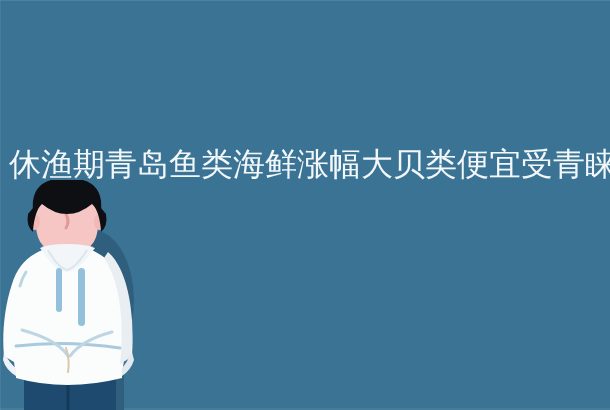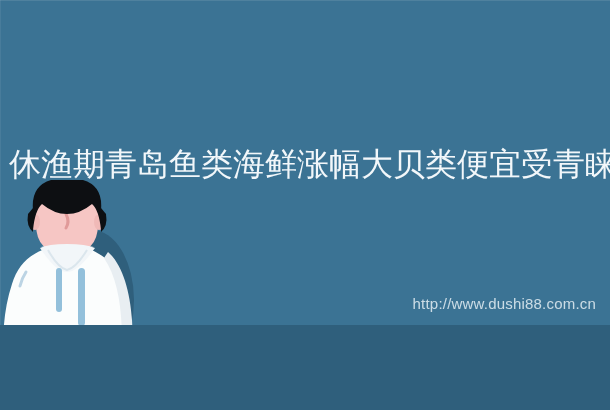--- a/index.html
+++ b/index.html
@@ -7,21 +7,21 @@
     padding: 0;
     background: #2f5f7c;
   }
   body {
     font-family: "Liberation Sans", "DejaVu Sans", sans-serif;
   }
 
   #card {
     position: relative;
     width: 610px;
-    height: 325px;
+    height: 410px;
     overflow: hidden;
     background: #3b7394;
     box-sizing: border-box;
   }
 
   
   #edge-highlight {
     position: absolute;
     left: 0; top: 0;
     width: 610px; height: 410px;
@@ -136,15 +136,14 @@
 
       <path d="M24 194 Q68 206 116 194 L116 230 L24 230 Z" fill="#1d4a6e"></path>
       <path d="M68 200 L68 230" stroke="#143a58" stroke-width="3" fill="none"></path>
 
       <path d="M16 188 Q66 202 122 188 L122 198 Q66 212 16 198 Z" fill="#fbfdfd"></path>
     </svg>
   </div>
 
   <div id="headline">休渔期青岛鱼类海鲜涨幅大贝类便宜受青睐</div>
 
-  <div id="watermark">http://www.dushi88.com.cn</div>
 
 </div>
 
 </body></html>

